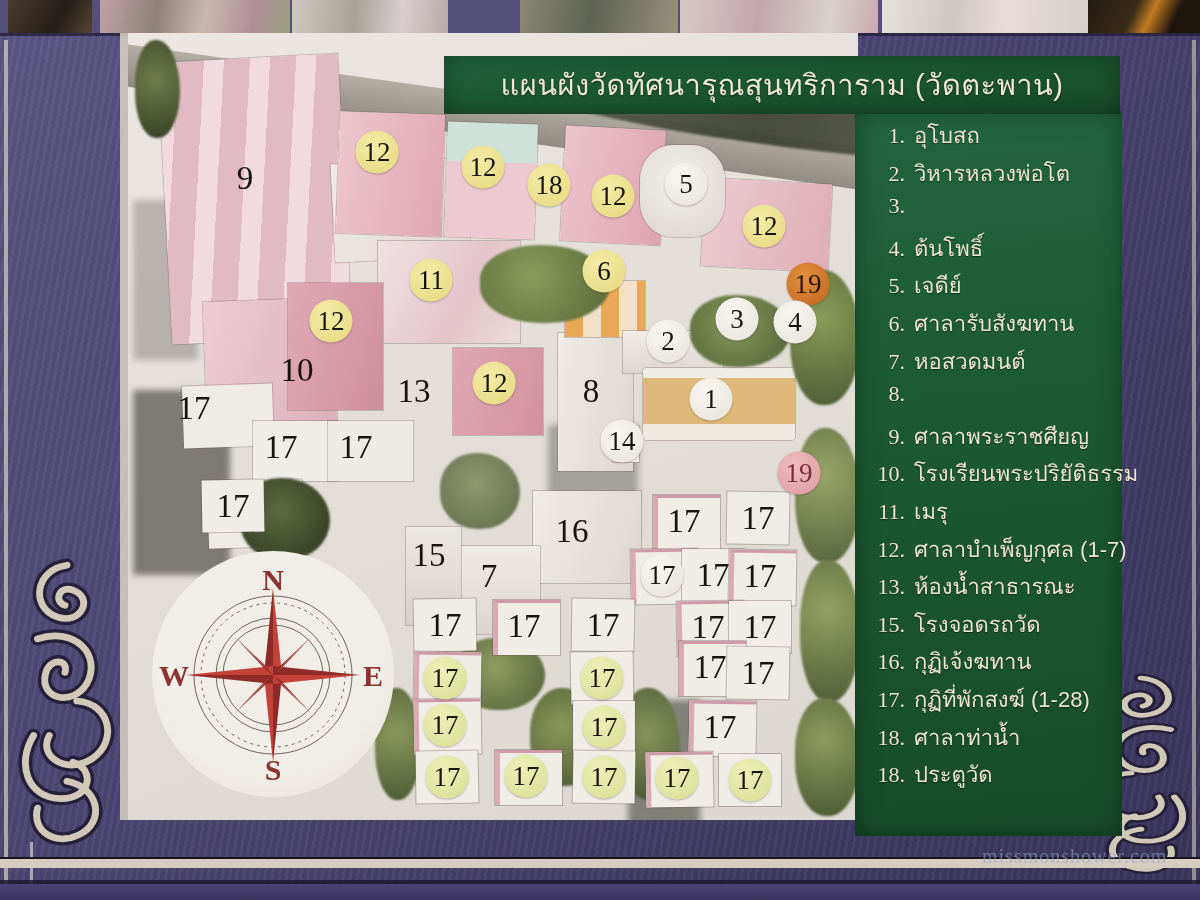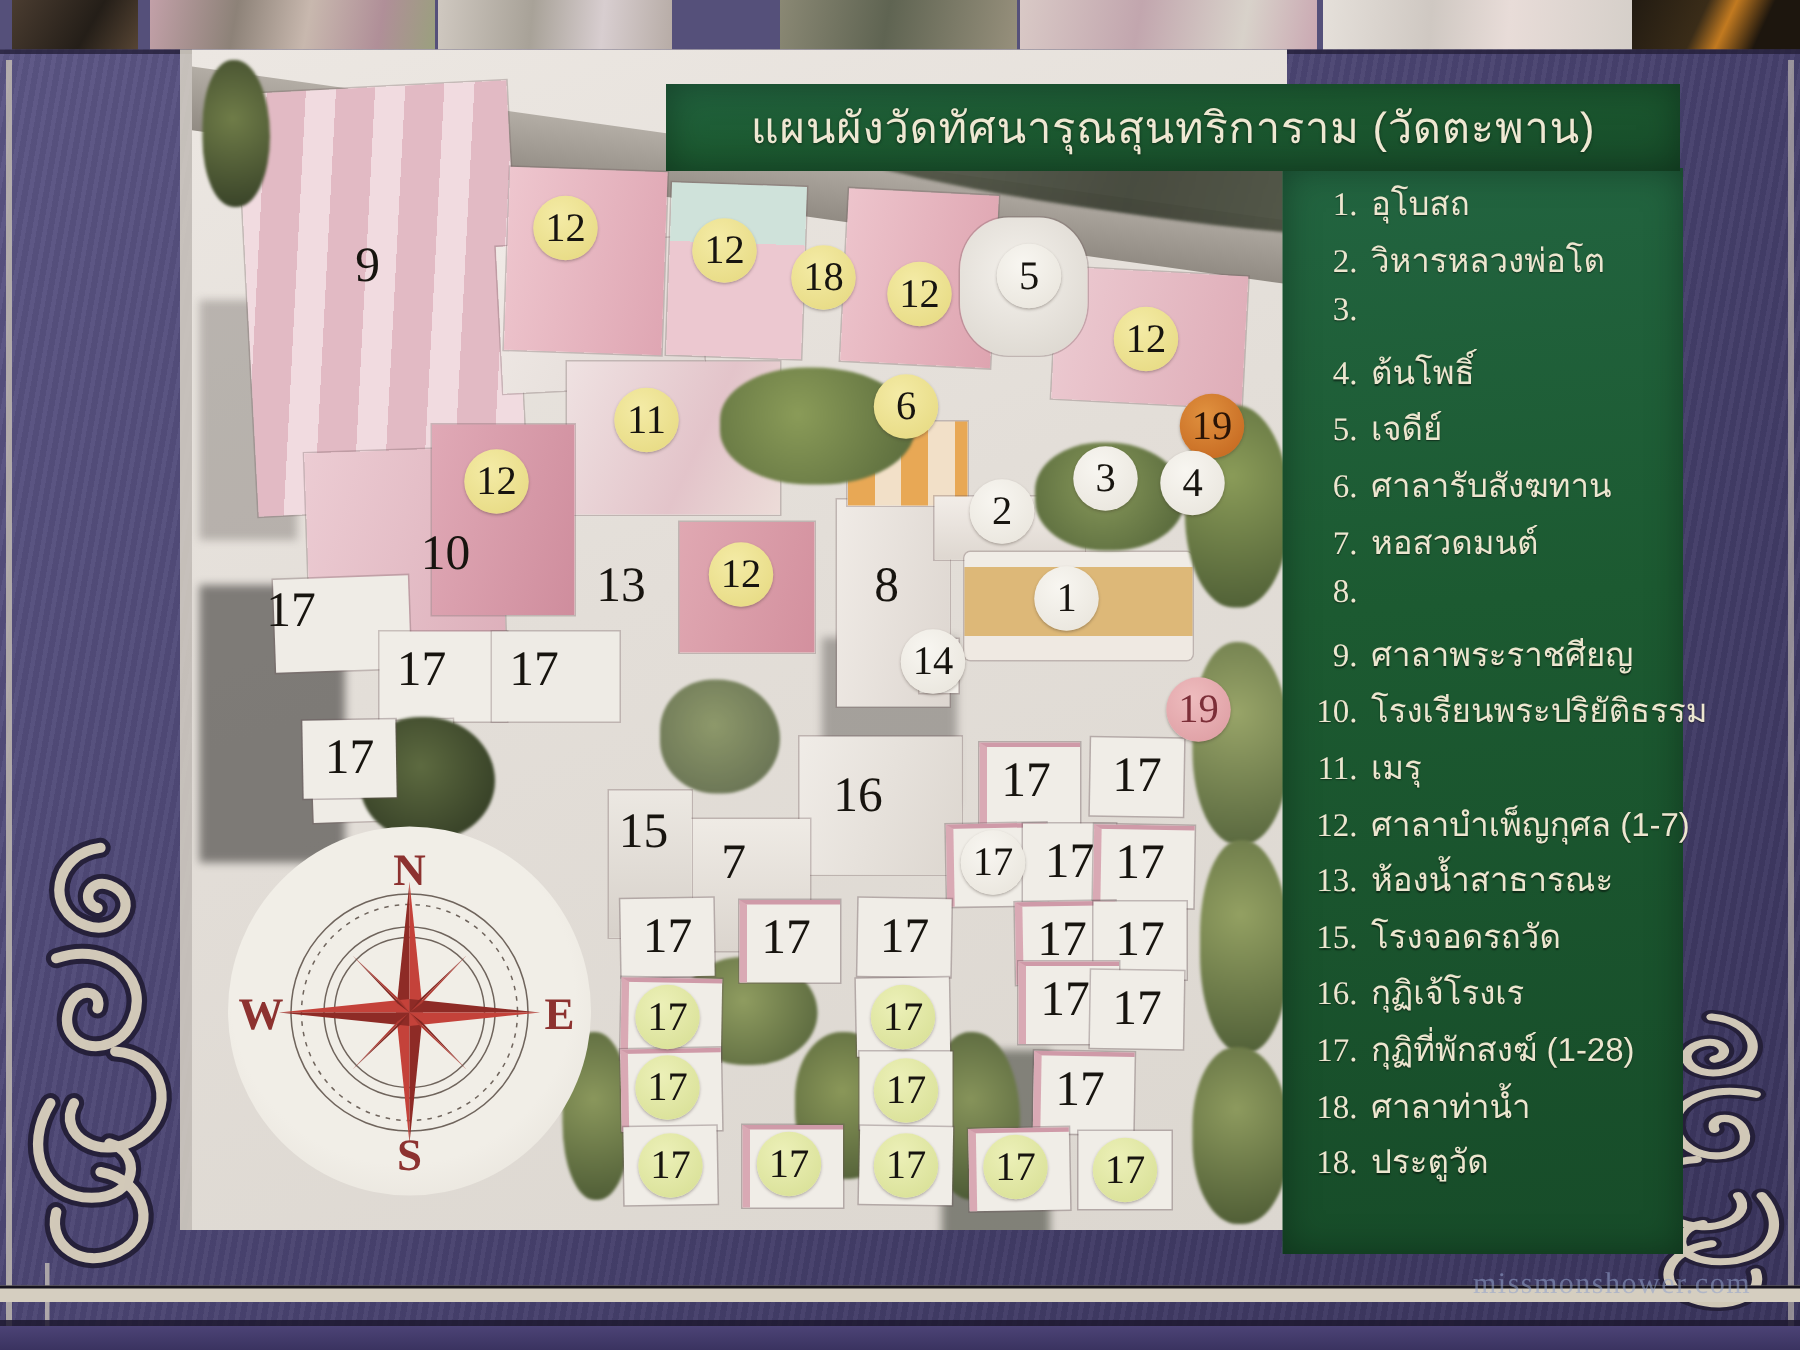--- a/index.html
+++ b/index.html
@@ -278,21 +278,21 @@
     <div class="legend-row">
       <span class="lnum">13.</span>
       <span class="llabel">ห้องน้ำสาธารณะ</span>
     </div>
     <div class="legend-row">
       <span class="lnum">15.</span>
       <span class="llabel">โรงจอดรถวัด</span>
     </div>
     <div class="legend-row">
       <span class="lnum">16.</span>
-      <span class="llabel">กุฏิเจ้โรงเร</span>
+      <span class="llabel">กุฏิเจ้งฆทาน</span>
     </div>
     <div class="legend-row">
       <span class="lnum">17.</span>
       <span class="llabel">กุฏิที่พักสงฆ์ (1-28)</span>
     </div>
     <div class="legend-row">
       <span class="lnum">18.</span>
       <span class="llabel">ศาลาท่าน้ำ</span>
     </div>
     <div class="legend-row">

